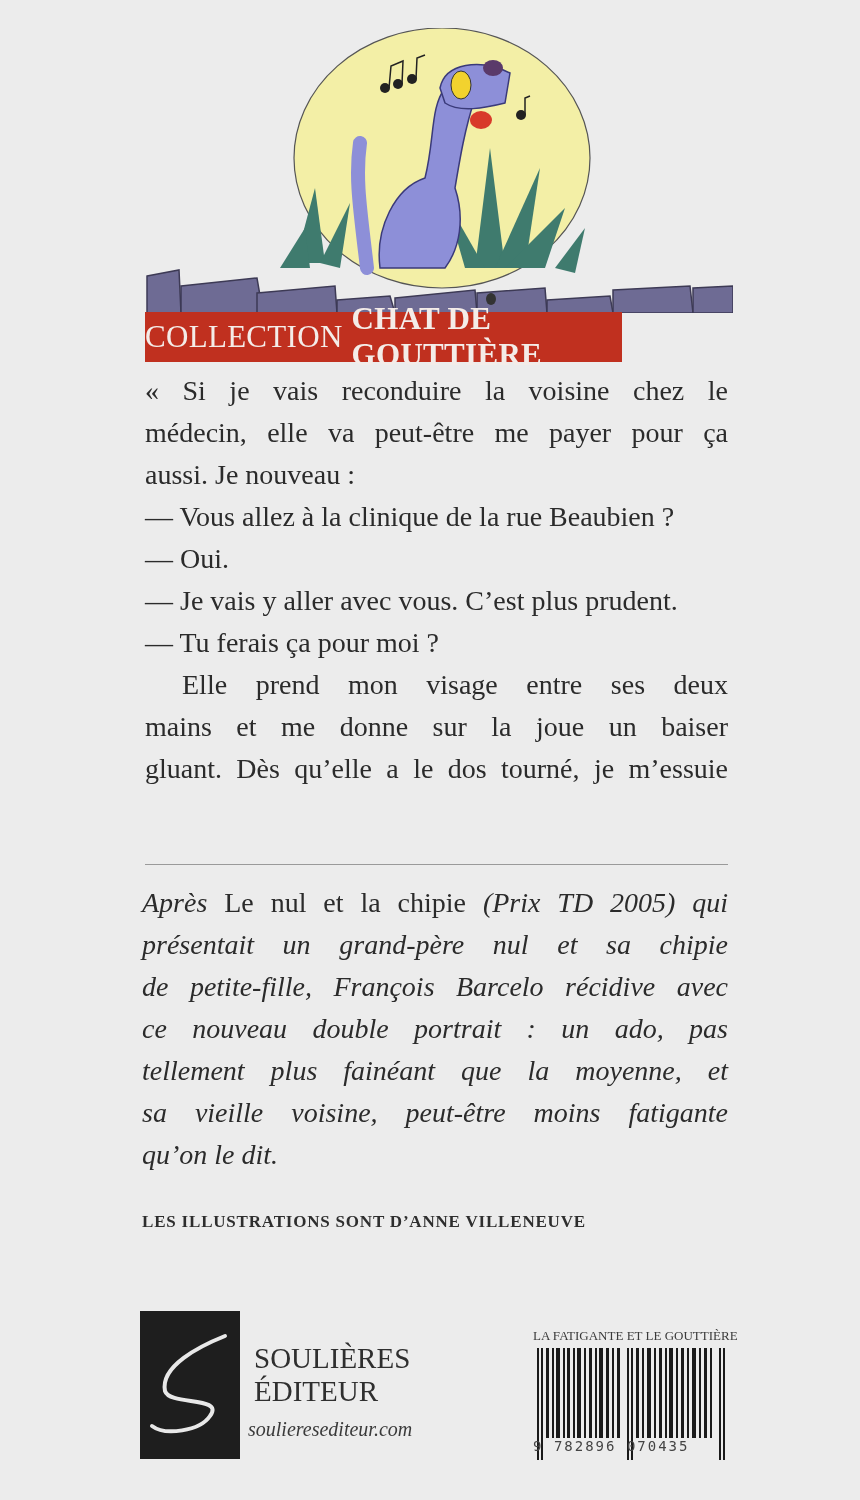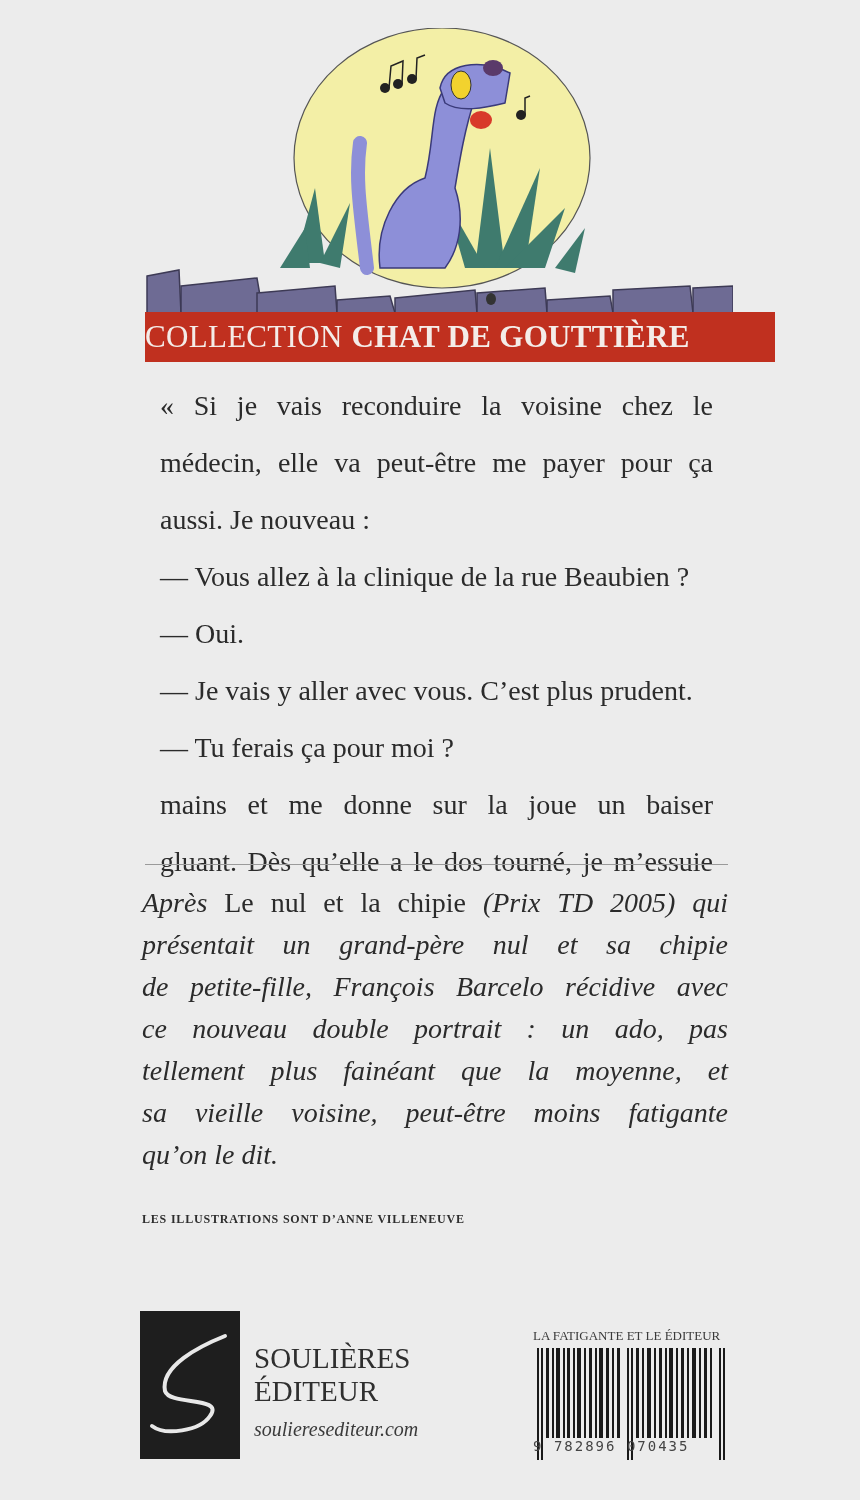--- a/index.html
+++ b/index.html
@@ -5,48 +5,48 @@
   html, body { margin:0; padding:0; }
   body {
     width:860px; height:1500px; overflow:hidden;
     background:#ececec;
     font-family:"Liberation Serif","DejaVu Serif",serif;
     color:#2b2b2b;
     position:relative;
   }
   .illustration { position:absolute; left:145px; top:28px; width:588px; height:285px; }
   .banner {
-    position:absolute; left:145px; top:312px; width:630px; height:50px;
+    position:absolute; left:145px; top:312px; width:477px; height:50px;
     background:#c0301f; color:#f4ece8;
-    display:flex; align-items:center; 
+    display:flex; align-items:center; justify-content:center;
     font-size:31px; letter-spacing:0.3px;
   }
   .banner .b1 { font-weight:normal; margin-right:9px; }
   .banner .b2 { font-weight:bold; }
   .excerpt {
     position:absolute; left:145px; top:370px; width:583px;
     font-size:28px; line-height:42px;
   }
-  .excerpt p { margin:15px; }
+  .excerpt p { margin:0; }
   .just { text-align:justify; text-align-last:justify; }
   .indent { text-indent:37px; }
   .rule { position:absolute; left:145px; top:864px; width:583px; height:1px; background:#9a9a9a; }
   .blurb {
     position:absolute; left:142px; top:882px; width:586px;
     font-size:28px; line-height:42px; font-style:italic;font-family:Liberation Serif, serif;
   }
   .blurb p { margin:0; }
   .blurb .roman { font-style:normal; }
   .credit {
     position:absolute; left:142px; top:1212px;
-    font-size:12px; font-weight:bold; letter-spacing:0.8px; color:#2e2e2e;
+    font-size:17px; font-weight:bold; letter-spacing:0.8px; color:#2e2e2e;
   }
   .logo-box { position:absolute; left:140px; top:1311px; width:100px; height:148px; background:#1e1e1e; }
   .publisher { position:absolute; left:254px; top:1342px; font-size:29px; line-height:33px; color:#2f2f2f; }
-  .site { position:absolute; left:254px; top:1418px; font-size:20px; font-style:italic; color:#3a3a3a; }
+  .site { position:absolute; left:248px; top:1418px; font-size:20px; font-style:italic; color:#3a3a3a; }
   .barcode-title { position:absolute; left:533px; top:1328px; width:192px; font-size:13px; color:#3a3a3a; white-space:nowrap; }
   .barcode { position:absolute; left:537px; top:1348px; width:188px; height:112px; }
   .isbn { position:absolute; left:533px; top:1438px; font-family:"DejaVu Sans Mono",monospace; font-size:14px; color:#444; letter-spacing:2px; }
 </style>
 </head>
 <body>
 
 <svg class="illustration" viewBox="0 0 588 285">
   <ellipse cx="297" cy="130" rx="148" ry="130" fill="#f3efa6" stroke="#555" stroke-width="1.2"></ellipse>
   <g fill="#3f7b6e">
@@ -96,20 +96,21 @@
 </div>
 
 <div class="excerpt">
   <p class="just">« Si je vais reconduire la voisine chez le</p>
   <p class="just">médecin, elle va peut-être me payer pour ça</p>
   <p>aussi. Je nouveau :</p>
   <p>— Vous allez à la clinique de la rue Beaubien ?</p>
   <p>— Oui.</p>
   <p>— Je vais y aller avec vous. C’est plus prudent.</p>
   <p>— Tu ferais ça pour moi ?</p>
+  <p class="just indent">Elle prend mon visage entre ses deux</p>
   <p class="just">mains et me donne sur la joue un baiser</p>
   <p class="just">gluant. Dès qu’elle a le dos tourné, je m’essuie</p>
 </div>
 
 <div class="rule"></div>
 
 <div class="blurb">
   <p class="just"><span>Après </span><span class="roman">Le nul et la chipie</span><span> (Prix TD 2005) qui</span></p>
   <p class="just">présentait un grand-père nul et sa chipie</p>
   <p class="just">de petite-fille, François Barcelo récidive avec</p>
@@ -125,21 +126,21 @@
   <svg width="100" height="148" viewBox="0 0 100 148">
     <path d="M85 25 C60 35 20 55 25 80 C30 95 85 85 70 105 C60 120 25 125 12 115" stroke="#e8e8e8" stroke-width="4" fill="none" stroke-linecap="round"></path>
   </svg>
 </div>
 <div class="publisher">
   <div>SOULIÈRES</div>
   <div>ÉDITEUR</div>
 </div>
 <div class="site">soulieresediteur.com</div>
 
-<div class="barcode-title">LA FATIGANTE ET LE ÉDITEUR</div>
+<div class="barcode-title">LA FATIGANTE ET LE GOUTTIÈRE</div>
 <svg class="barcode" viewBox="0 0 188 112">
   <g fill="#1a1a1a">
     <rect x="0" y="0" width="2" height="112"></rect>
       <rect x="4" y="0" width="2" height="112"></rect>
     <rect x="9" y="0" width="3" height="90"></rect>
       <rect x="15" y="0" width="2" height="90"></rect>
       <rect x="19" y="0" width="4" height="90"></rect>
     <rect x="26" y="0" width="2" height="90"></rect>
       <rect x="30" y="0" width="3" height="90"></rect>
       <rect x="36" y="0" width="2" height="90"></rect>

